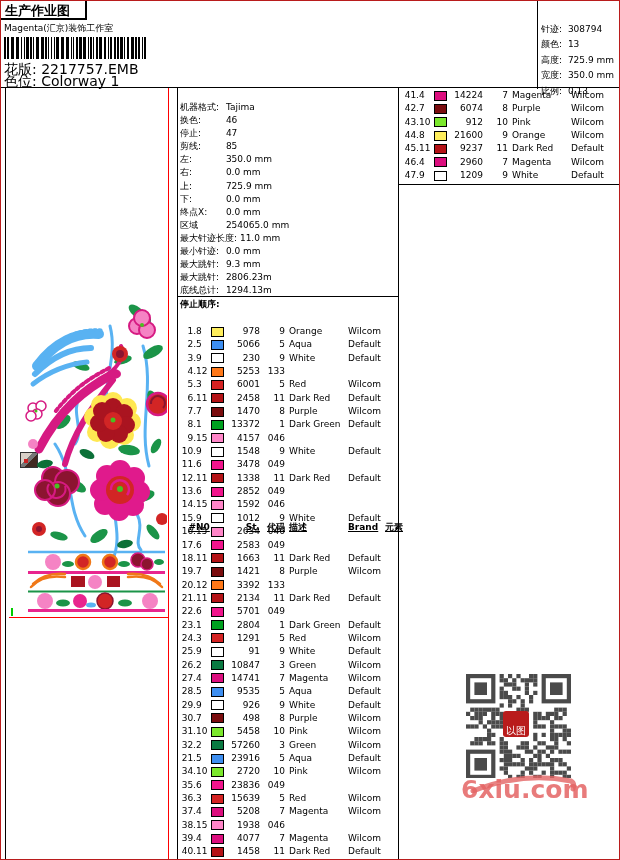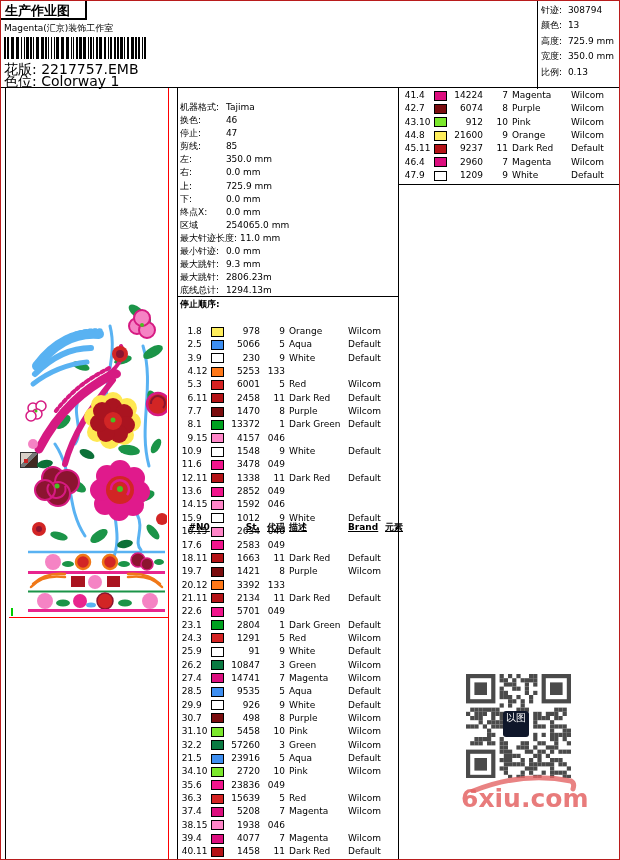--- a/index.html
+++ b/index.html
@@ -12,21 +12,21 @@
   .hline{position:absolute;background:#000;height:1px;}
   .vline{position:absolute;background:#000;width:1px;}
   .redline{background:#f00 !important;}
   
   .title-box{left:0;top:0;width:84px;height:17px;border-right:2px solid #000;border-bottom:2px solid #000;}
   .title{left:4px;top:1px;font-size:13px;font-weight:bold;white-space:nowrap;}
   .studio{left:3px;top:21px;font-size:9px;white-space:nowrap;}
   .kvline{font-size:14px;white-space:nowrap;}
   .stats-box{left:536px;top:0;width:83px;height:86px;border-left:1px solid #000;}
   .stat-row{height:15.4px;line-height:15px;font-size:9px;white-space:nowrap;padding-left:3px;}
-  .stat-row .lbl{display:inline-block;min-width:24px;}
+  .stat-row .lbl{display:inline-block;min-width:24px;margin-top:19px;}
   
   .left-border{left:4px;top:86px;width:1px;height:774px;background:#000;}
   .panel-mid{left:176px;top:86px;width:221px;height:774px;}
   .mrow{height:13.1px;line-height:13px;font-size:9px;white-space:nowrap;padding-left:3px;}
   .mrow .lbl{display:inline-block;min-width:43px;}
   .seq-title{position:absolute;left:3px;top:211px;font-size:9px;font-weight:bold;white-space:nowrap;}
   .seq-head{position:absolute;left:0;top:224px;width:221px;height:13px;font-weight:bold;}
   .seq-head span{text-decoration:underline;}
   .rows-host{position:absolute;left:0;width:221px;}
   .srow{position:relative;height:13.35px;font-size:9px;line-height:13px;white-space:nowrap;}
@@ -36,23 +36,23 @@
   .c-sw{left:34px;top:1.5px;width:11px;height:8px;border:1px solid #000;}
   .c-st{left:49px;width:34px;text-align:right;}
   .c-code{left:85px;width:23px;text-align:right;}
   .c-desc{left:112px;}
   .c-brand{left:171px;width:50px;}
   .c-elem{left:208px;}
   
   .rows-right{position:absolute;left:399px;top:88px;width:220px;}
   
   .qr-wrap{left:460px;top:670px;width:122px;height:148px;background:#fff;}
-  .qr-seal{position:absolute;left:42px;top:40px;width:26px;height:26px;background:#0f172a;color:#fff;
-    font-size:10px;line-height:12px;text-align:center;border-radius:3px;padding-top:1px;box-sizing:border-box;}
-  .wm{position:absolute;left:0;top:113px;width:122px;text-align:center;
+  .qr-seal{position:absolute;left:42px;top:40px;width:26px;height:26px;background:#b91c1c;color:#fff;
+    font-size:10px;line-height:12px;text-align:center;border-radius:3px;padding-top:14px;box-sizing:border-box;}
+  .wm{position:absolute;left:0;top:104px;width:122px;text-align:center;
     font-size:25px;font-weight:bold;letter-spacing:0px;color:rgba(228,100,100,0.85);}
   
   .design{left:24px;top:303px;width:142px;height:313px;}
   .thumb{left:19px;top:451px;width:16px;height:14px;border:1px solid #333;
     background:linear-gradient(135deg,#d8d0c8 0 40%,#777 40% 60%,#402820 60% 100%);}
   .thumb:after{content:"";position:absolute;left:3px;top:6px;width:4px;height:4px;background:#c22;}
   .tick-green{left:10px;top:607px;width:2px;height:8px;background:#0c0;}
 </style>
 </head>
 <body>

